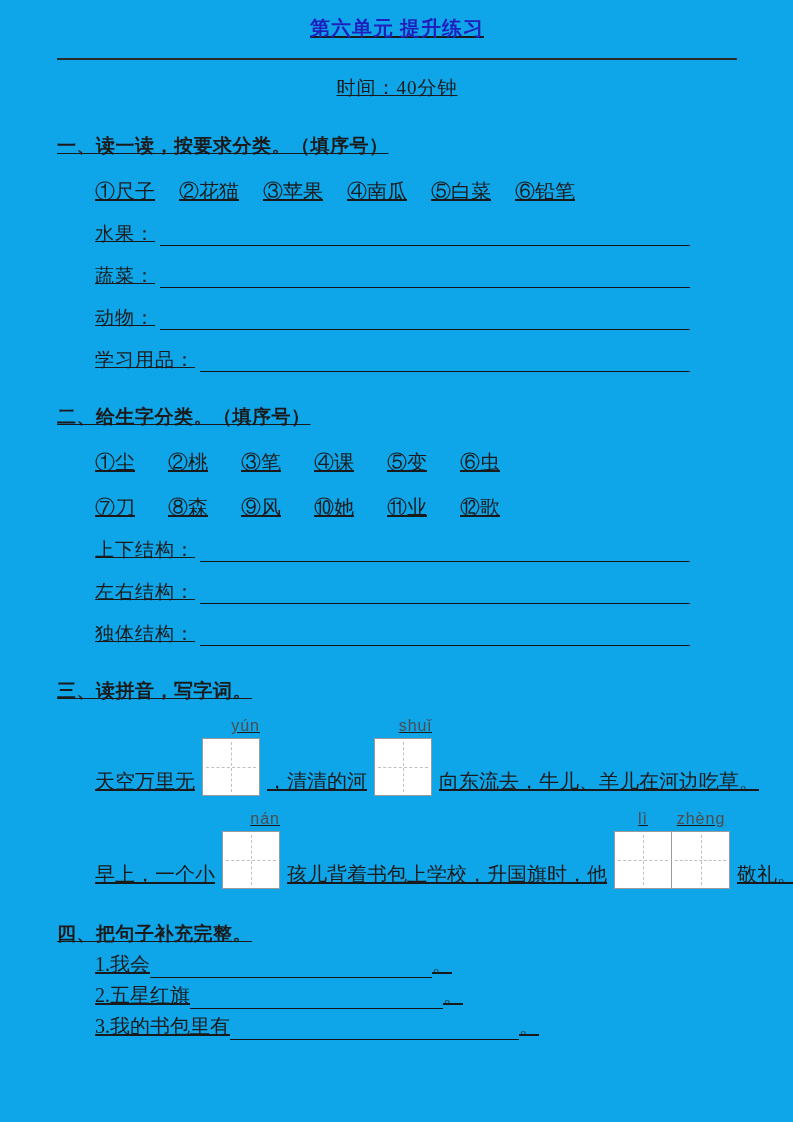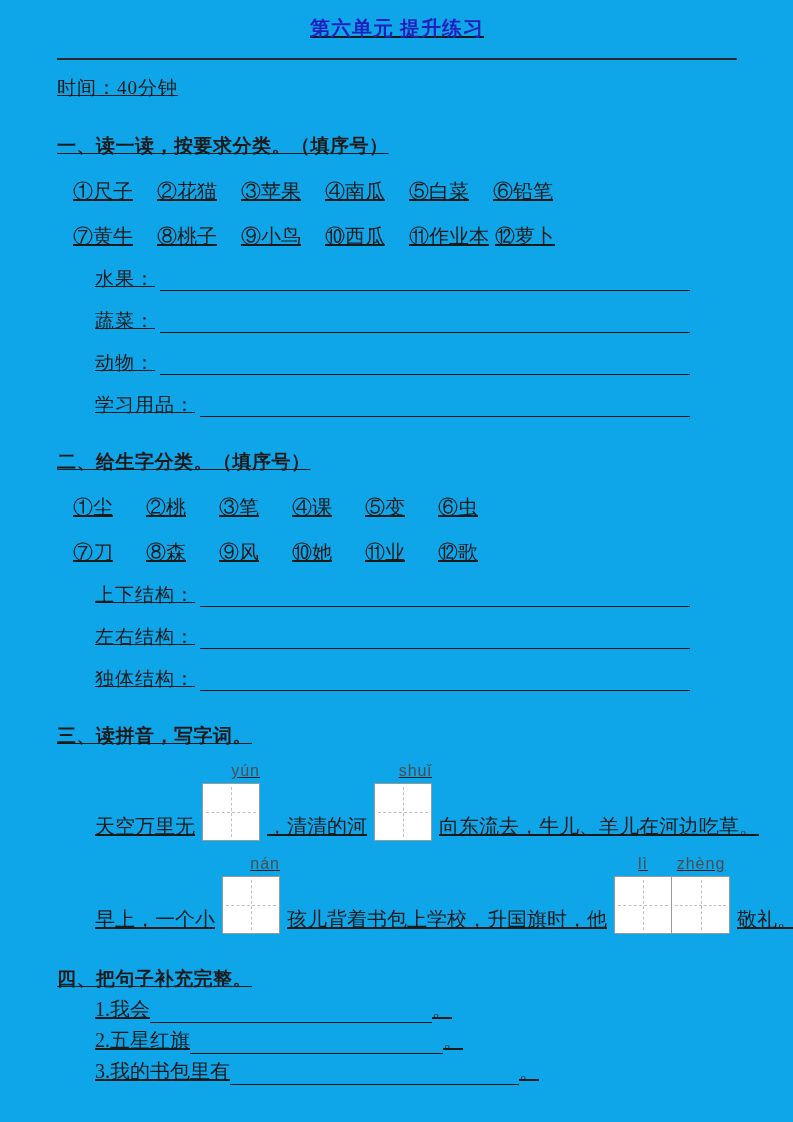--- a/index.html
+++ b/index.html
@@ -24,35 +24,36 @@
     letter-spacing: 1px;
     line-height: 28px;
     margin-top: 4px;
   }
   .title-rule {
     border: none;
     border-top: 2px solid #2a2a2a;
     margin-top: 16px;
   }
   .time-line {
+    text-align: center;
     font-size: 19px;
     line-height: 26px;
     margin-top: 15px;
     letter-spacing: 1px;
   }
   .sec-heading {
     font-size: 19px;
     font-weight: bold;
     line-height: 26px;
     margin-top: 32px;
     letter-spacing: 0.5px;
   }
   .items-row {
     display: flex;
-    margin-left: 16px;
+    margin-left: 38px;
     margin-top: 19px;
     font-size: 20px;
     line-height: 26px;
   }
   .items-row .item { display: inline-block; }
   .row-words .item { width: 84px; }
   .row-words .item.wide { width: 86px; }
   .row-chars .item { width: 73px; }
   .blank-row {
     display: flex;
@@ -151,28 +152,20 @@
   <div class="time-line">时间：40分钟</div>
 
   <div class="sec-heading">一、读一读，按要求分类。（填序号）</div>
   <div class="items-row row-words">
     <span class="item">①尺子</span>
     <span class="item">②花猫</span>
     <span class="item">③苹果</span>
     <span class="item">④南瓜</span>
     <span class="item">⑤白菜</span>
     <span class="item">⑥铅笔</span>
-  </div>
-  <div class="items-row row-words">
-    <span class="item">⑦黄牛</span>
-    <span class="item">⑧桃子</span>
-    <span class="item">⑨小鸟</span>
-    <span class="item">⑩西瓜</span>
-    <span class="item wide">⑪作业本</span>
-    <span class="item">⑫萝卜</span>
   </div>
   <div class="blank-row">
     <span class="blank-label">水果：</span>
     <span class="uline"></span>
   </div>
   <div class="blank-row">
     <span class="blank-label">蔬菜：</span>
     <span class="uline"></span>
   </div>
   <div class="blank-row">

